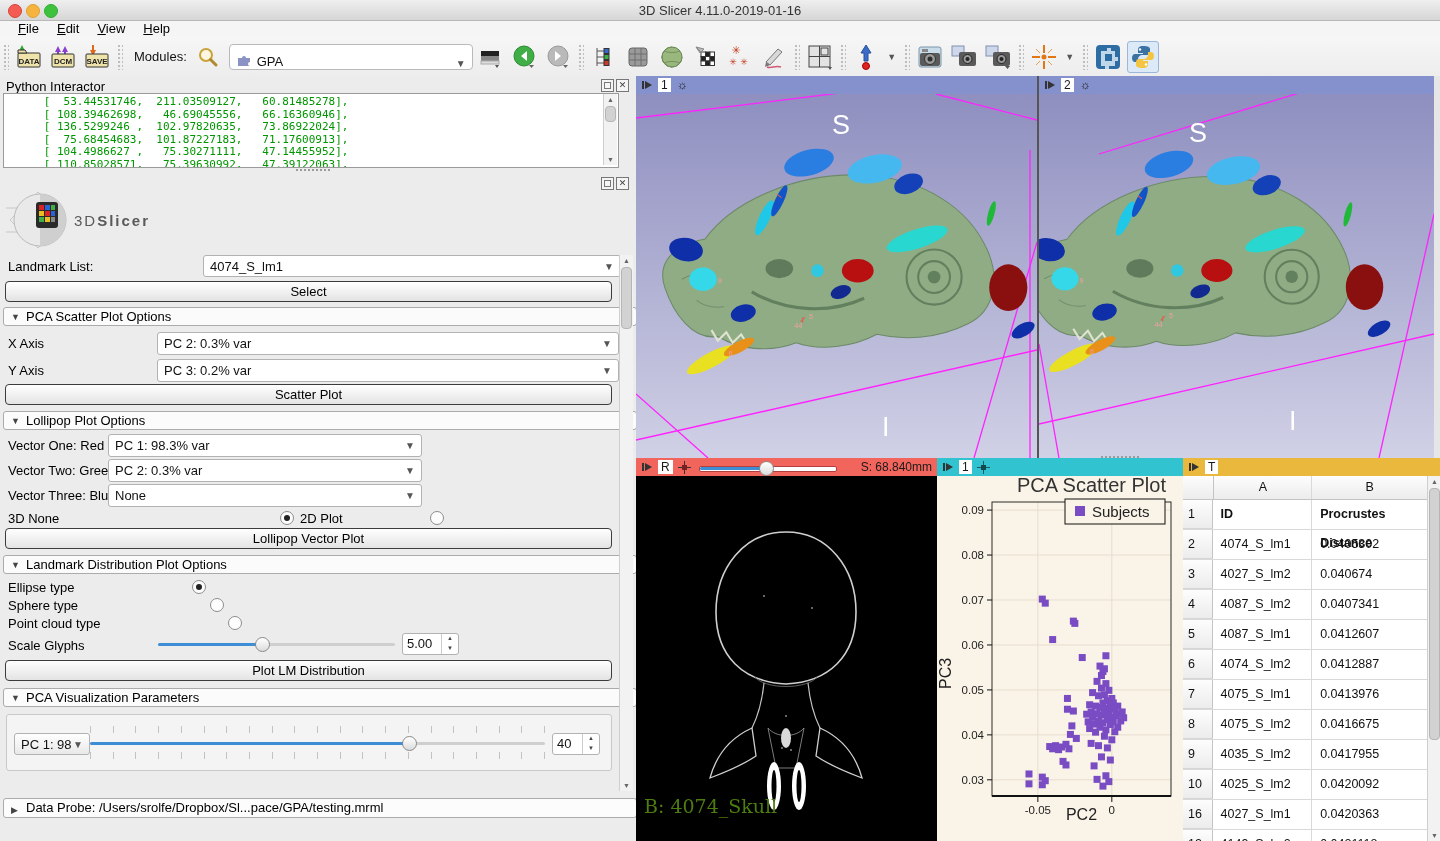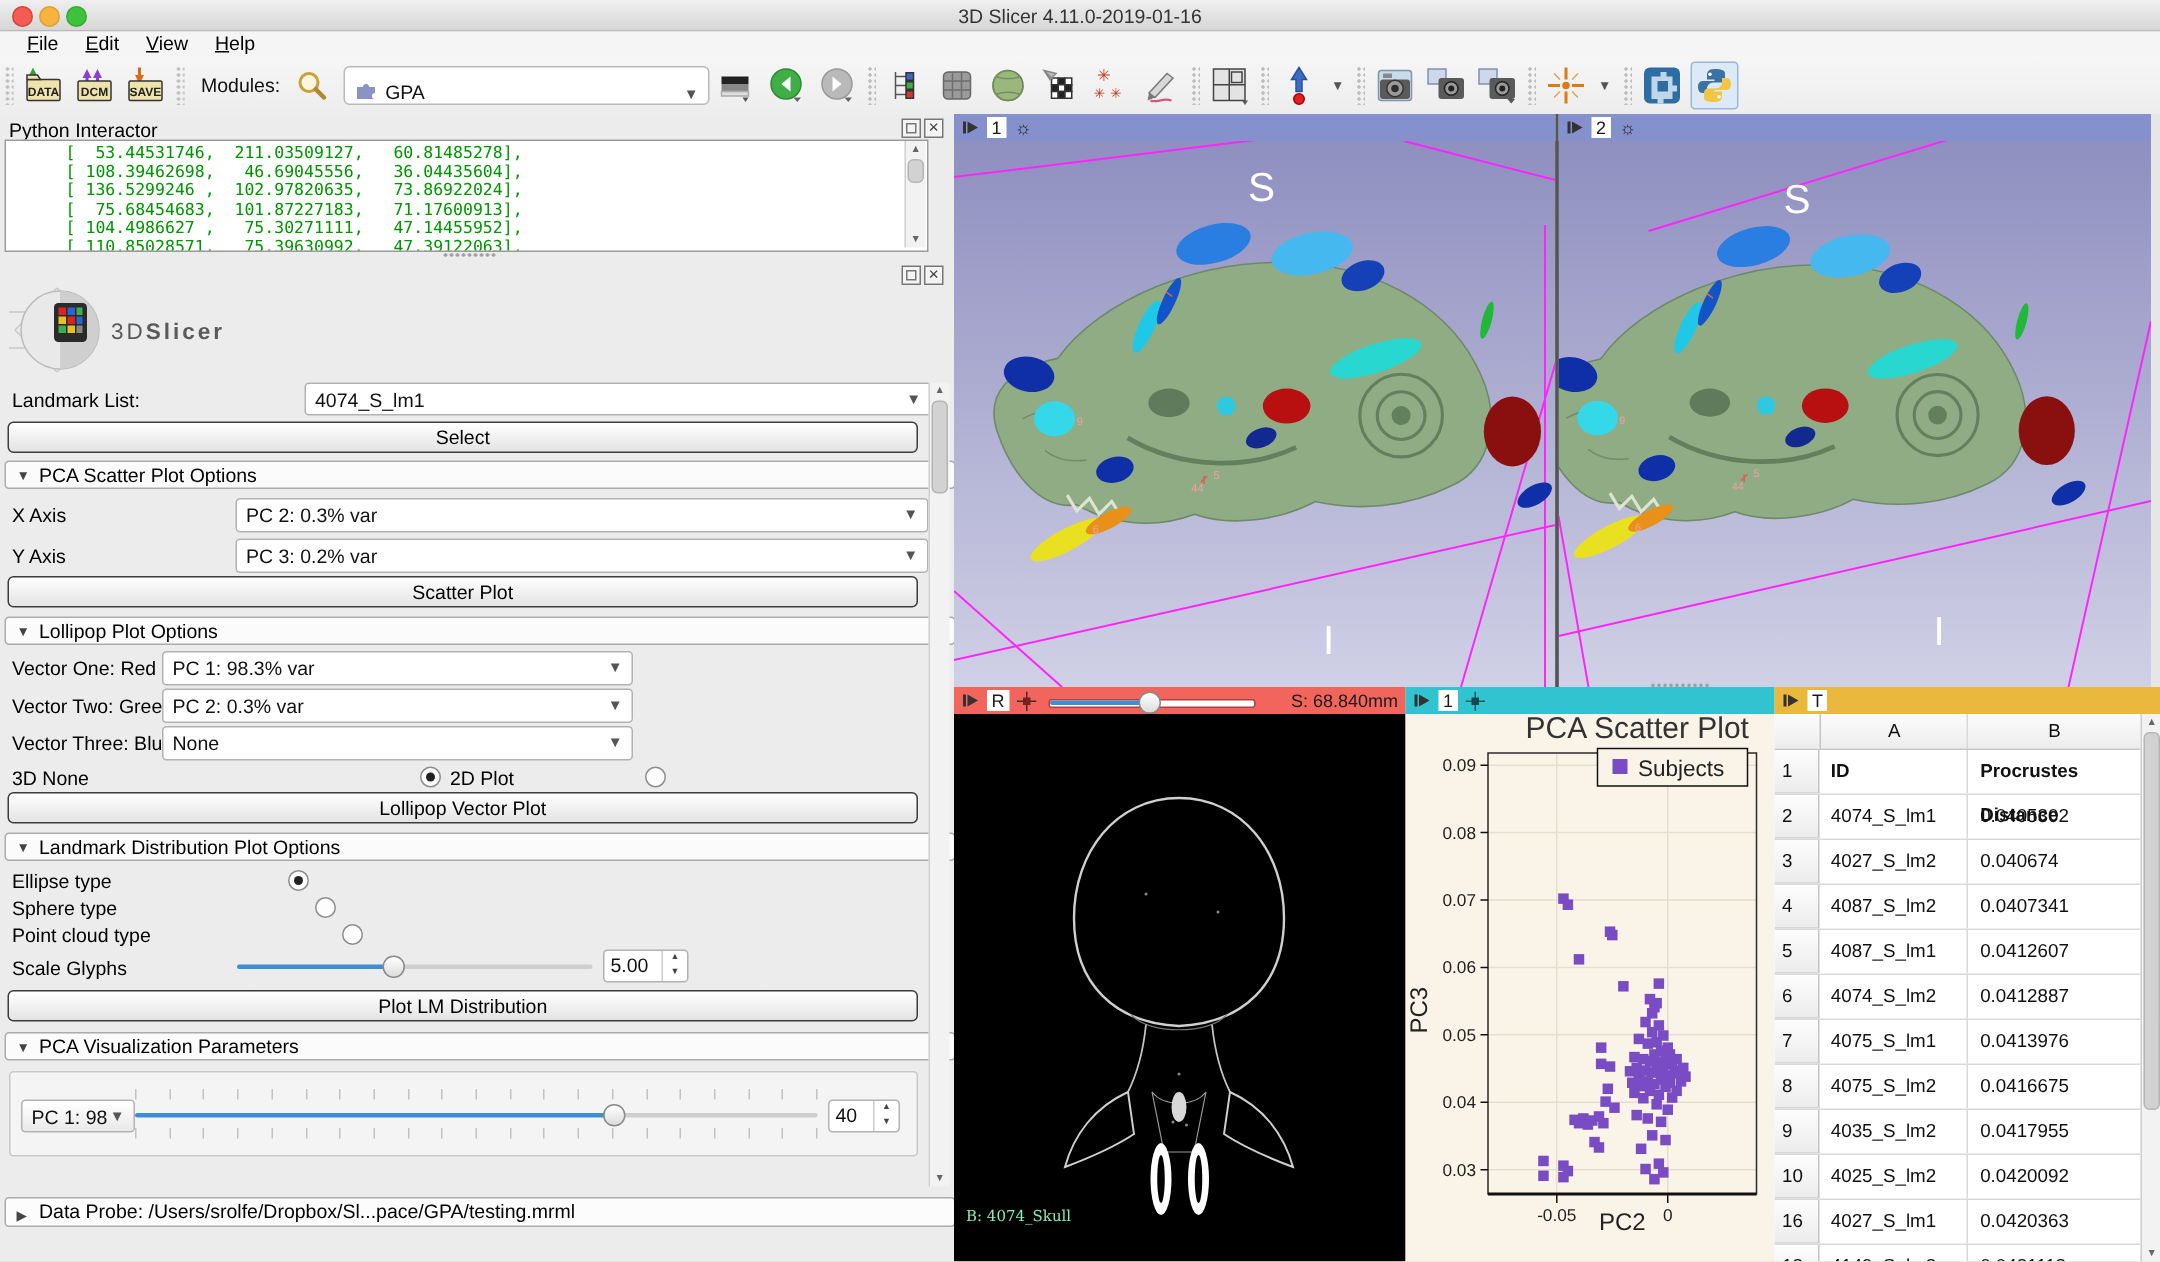--- a/index.html
+++ b/index.html
@@ -297,21 +297,21 @@
 
     
     <span class="abs panel-label" style="left:6px;top:3px;">Python Interactor</span>
     <span class="abs winbtn" style="left:601px;top:3px;">
         <span style="display:block;border:1px solid #777;width:5px;height:5px;margin:2px auto;"></span>
       </span>
     <span class="abs winbtn" style="left:616px;top:3px;">✕</span>
     <div class="abs console" style="left:3px;top:17px;width:614px;height:73px;">
       <div id="console-lines" style="padding:2px 0 0 0;">
           <div class="line">      [  53.44531746,  211.03509127,   60.81485278],</div>
-          <div class="line">      [ 108.39462698,   46.69045556,   36.04435604],</div>
+          <div class="line">      [ 108.39462698,   46.69045556,   66.16360946],</div>
           <div class="line">      [ 136.5299246 ,  102.97820635,   73.86922024],</div>
           <div class="line">      [  75.68454683,  101.87227183,   71.17600913],</div>
           <div class="line">      [ 104.4986627 ,   75.30271111,   47.14455952],</div>
           <div class="line">      [ 110.85028571,   75.39630992,   47.39122063],</div>
         </div>
     </div>
     <div class="abs sb" style="left:603px;top:18px;width:13px;height:71px;">
       <span class="a" style="top:2px;">▲</span>
         <span class="a" style="bottom:2px;">▼</span>
       <div class="th" style="top:12px;height:14px;"></div>
@@ -629,21 +629,21 @@
       <ellipse cx="138" cy="310" rx="2.5" ry="16" fill="#000"></ellipse>
       <ellipse cx="163" cy="310" rx="2.5" ry="16" fill="#000"></ellipse>
       <g fill="#888">
           <circle cx="146" cy="272" r="1"></circle>
           <circle cx="155" cy="274" r="1"></circle>
           <circle cx="150" cy="240" r="1"></circle>
           <circle cx="128" cy="120" r="1"></circle>
           <circle cx="176" cy="132" r="1"></circle>
         </g>
     </svg>
-    <span class="abs" style="left:8px;bottom:24px;color:#86efac;font-size:10px;font-family:'DejaVu Serif',serif;">B: 4074_Skull</span>
+    <span class="abs" style="left:8px;bottom:24px;color:#4d7c0f;font-size:19px;font-family:'DejaVu Serif',serif;">B: 4074_Skull</span>
   </div>
 
   <div class="abs vhead tealbar" style="left:937px;top:458px;width:246px;">
     <svg class="pin" width="12" height="10" viewBox="0 0 12 10">
         <path d="M1,1 h2 v8 h-2 z M11,5 l-7,-4 v8 z" fill="#333"></path>
       </svg>
     <span class="vlabel">1</span>
     <svg width="13" height="13" viewBox="0 0 13 13" style="margin-left:5px;">
         <line x1="6.5" y1="0" x2="6.5" y2="13" stroke="#1a5a60"></line>
         <line x1="0" y1="6.5" x2="13" y2="6.5" stroke="#1a5a60"></line>

